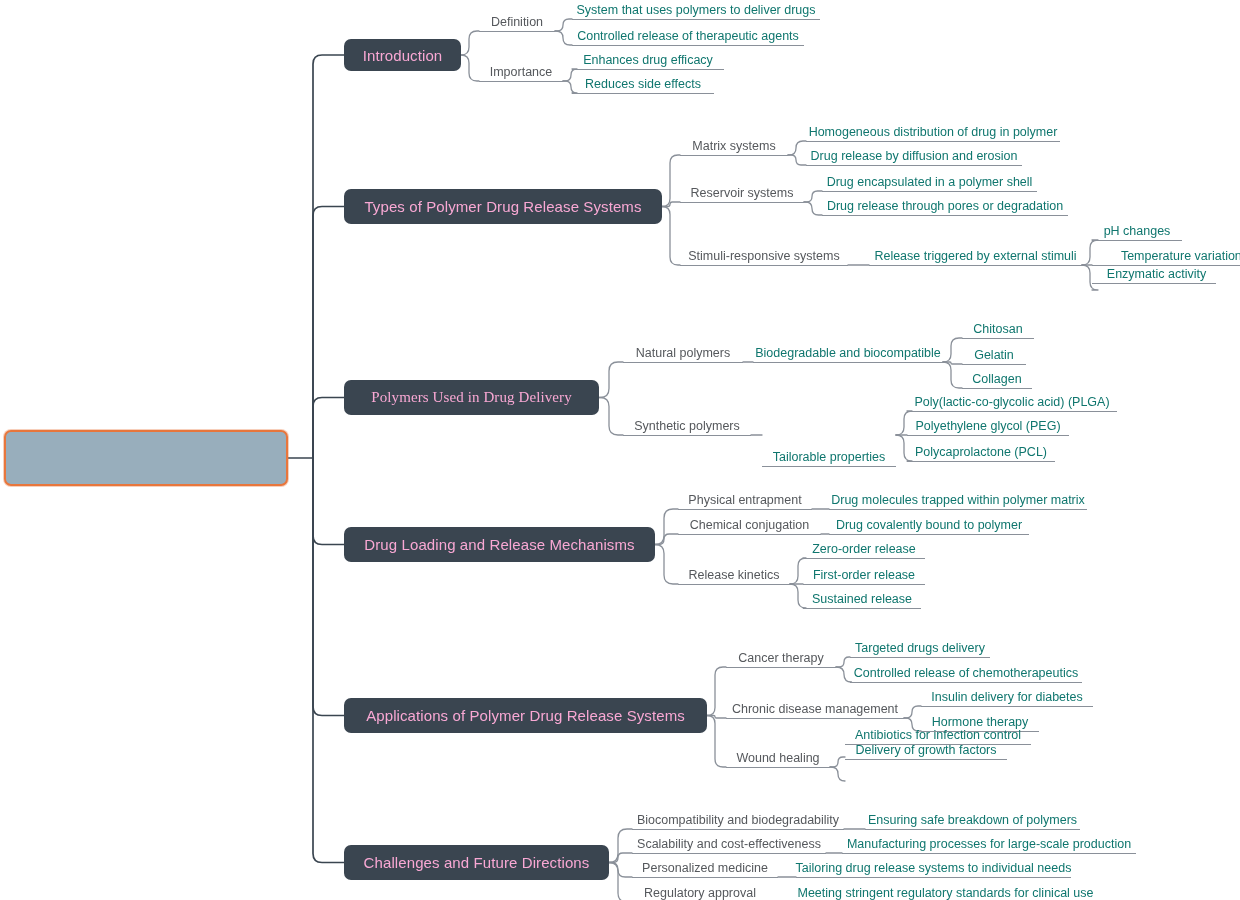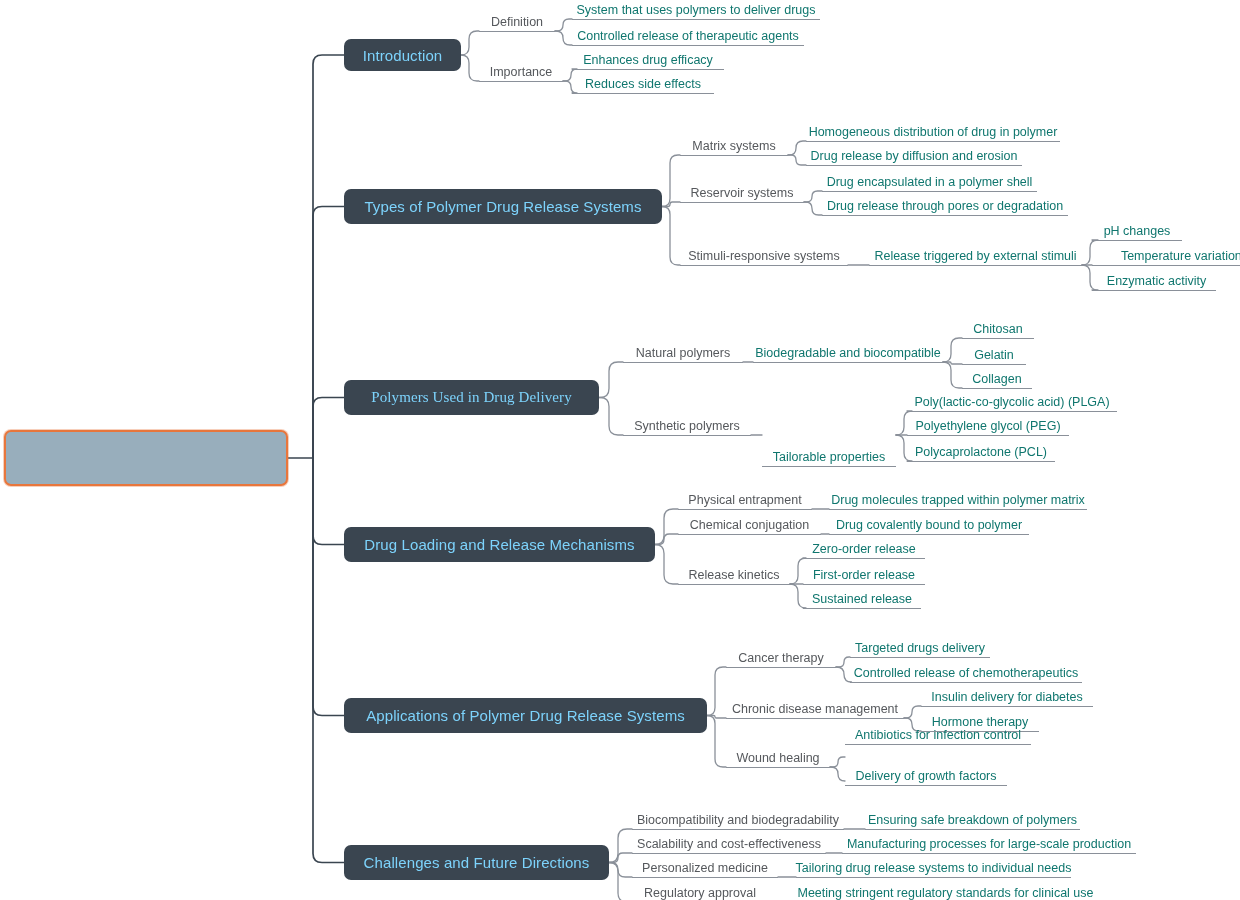--- a/index.html
+++ b/index.html
@@ -30,21 +30,21 @@
   .root-node{
     background:#98aebc;
     border:2px solid #e8763c;
     border-radius:7px;
     box-shadow:0 0 0 1px rgba(232,118,60,.35);
   }
   
   .l1{
     background:#3a4550;
     border-radius:7px;
-    color:#7dd3fc;
+    color:#f9a8d4;
     font-size:15px;
     line-height:1;
     display:flex;
     align-items:center;
     justify-content:center;
     padding:8px 18px;
     letter-spacing:.1px;
   }
   
   .tnode{
@@ -138,21 +138,21 @@
       <div class="node tnode" style="left: 680px; top: 136px; width: 108px; height: 20px;">Matrix systems</div>
       <div class="node tnode l3" style="left: 806px; top: 122px; width: 254px; height: 20px;">Homogeneous distribution of drug in polymer</div>
       <div class="node tnode l3" style="left: 806px; top: 146px; width: 216px; height: 20px;">Drug release by diffusion and erosion</div>
       <div class="node tnode" style="left: 680px; top: 183px; width: 124px; height: 20px;">Reservoir systems</div>
       <div class="node tnode l3" style="left: 822px; top: 172px; width: 215px; height: 20px;">Drug encapsulated in a polymer shell</div>
       <div class="node tnode l3" style="left: 822px; top: 196px; width: 246px; height: 20px;">Drug release through pores or degradation</div>
       <div class="node tnode" style="left: 680px; top: 246px; width: 168px; height: 20px;">Stimuli-responsive systems</div>
       <div class="node tnode l3" style="left: 869px; top: 246px; width: 213px; height: 20px;">Release triggered by external stimuli</div>
       <div class="node tnode l3" style="left: 1092px; top: 221px; width: 90px; height: 20px;">pH changes</div>
       <div class="node tnode l3" style="left: 1092px; top: 246px; width: 148px; height: 20px; padding-left: 44px;">Temperature variations</div>
-      <div class="node tnode l3" style="left: 1092px; top: 271px; width: 124px; height: 20px; padding-left: 12px;">Enzymatic activity</div>
+      <div class="node tnode l3" style="left: 1092px; top: 264px; width: 124px; height: 20px; padding-left: 12px;">Enzymatic activity</div>
       <div class="node l1" style="left: 344px; top: 380px; width: 255px; height: 35px; font-family: Liberation Serif, serif;">Polymers Used in Drug Delivery</div>
       <div class="node tnode" style="left: 623px; top: 343px; width: 120px; height: 20px;">Natural polymers</div>
       <div class="node tnode l3" style="left: 753px; top: 343px; width: 190px; height: 20px;">Biodegradable and biocompatible</div>
       <div class="node tnode l3" style="left: 962px; top: 319px; width: 72px; height: 20px;">Chitosan</div>
       <div class="node tnode l3" style="left: 962px; top: 345px; width: 64px; height: 20px;">Gelatin</div>
       <div class="node tnode l3" style="left: 962px; top: 369px; width: 70px; height: 20px;">Collagen</div>
       <div class="node tnode" style="left: 623px; top: 416px; width: 128px; height: 20px;">Synthetic polymers</div>
       <div class="node tnode l3" style="left: 762px; top: 416px; width: 134px; height: 20px; margin-top: 31px;">Tailorable properties</div>
       <div class="node tnode l3" style="left: 907px; top: 392px; width: 210px; height: 20px;">Poly(lactic-co-glycolic acid) (PLGA)</div>
       <div class="node tnode l3" style="left: 907px; top: 416px; width: 162px; height: 20px; text-align: center;">Polyethylene glycol (PEG)</div>
@@ -167,21 +167,21 @@
       <div class="node tnode l3" style="left: 803px; top: 565px; width: 122px; height: 20px;">First-order release</div>
       <div class="node tnode l3" style="left: 803px; top: 589px; width: 118px; height: 20px;">Sustained release</div>
       <div class="node l1" style="left: 344px; top: 698px; width: 363px; height: 35px;">Applications of Polymer Drug Release Systems</div>
       <div class="node tnode" style="left: 726px; top: 648px; width: 110px; height: 20px;">Cancer therapy</div>
       <div class="node tnode l3" style="left: 850px; top: 638px; width: 140px; height: 20px;">Targeted drugs delivery</div>
       <div class="node tnode l3" style="left: 850px; top: 663px; width: 232px; height: 20px;">Controlled release of chemotherapeutics</div>
       <div class="node tnode" style="left: 726px; top: 699px; width: 178px; height: 20px;">Chronic disease management</div>
       <div class="node tnode l3" style="left: 921px; top: 687px; width: 172px; height: 20px;">Insulin delivery for diabetes</div>
       <div class="node tnode l3" style="left: 921px; top: 712px; width: 118px; height: 20px;">Hormone therapy</div>
       <div class="node tnode" style="left: 726px; top: 748px; width: 104px; height: 20px;">Wound healing</div>
-      <div class="node tnode l3" style="left: 845px; top: 766px; width: 162px; height: 20px;">Delivery of growth factors</div>
+      <div class="node tnode l3" style="left: 845px; top: 740px; width: 162px; height: 20px;">Delivery of growth factors</div>
       <div class="node tnode l3" style="left: 845px; top: 725px; width: 186px; height: 20px;">Antibiotics for infection control</div>
       <div class="node l1" style="left: 344px; top: 845px; width: 265px; height: 35px;">Challenges and Future Directions</div>
       <div class="node tnode" style="left: 632px; top: 810px; width: 212px; height: 20px;">Biocompatibility and biodegradability</div>
       <div class="node tnode l3" style="left: 865px; top: 810px; width: 215px; height: 20px;">Ensuring safe breakdown of polymers</div>
       <div class="node tnode" style="left: 632px; top: 834px; width: 194px; height: 20px;">Scalability and cost-effectiveness</div>
       <div class="node tnode l3" style="left: 842px; top: 834px; width: 294px; height: 20px;">Manufacturing processes for large-scale production</div>
       <div class="node tnode" style="left: 632px; top: 858px; width: 146px; height: 20px;">Personalized medicine</div>
       <div class="node tnode l3" style="left: 796px; top: 858px; width: 275px; height: 20px;">Tailoring drug release systems to individual needs</div>
       <div class="node tnode" style="left: 632px; top: 883px; width: 136px; height: 20px;">Regulatory approval</div>
       <div class="node tnode l3" style="left: 786px; top: 883px; width: 319px; height: 20px;">Meeting stringent regulatory standards for clinical use</div>

